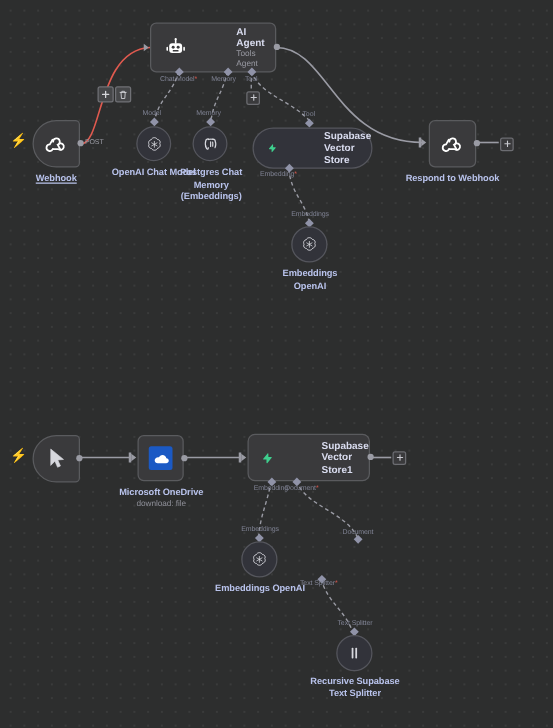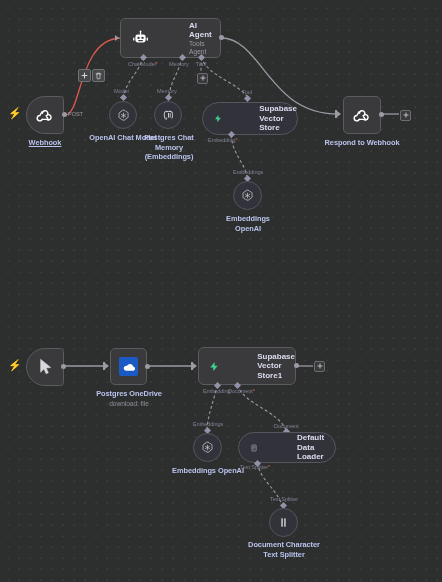--- a/index.html
+++ b/index.html
@@ -238,21 +238,21 @@
   <div class="arrowbar" style="left:103px;top:362px;"></div>
   <div class="arrowin" style="left:105px;top:363px;"></div>
   <div class="node rect" style="left:110px;top:348px;width:37px;height:37px;">
     <div class="tile" style="background:#1b59c4;">
       <svg width="14" height="10" viewBox="0 0 24 16">
         <path d="M7.2 14.3h11.4c2.1 0 3.7-1.6 3.7-3.5 0-1.8-1.4-3.3-3.3-3.5-.3-2.6-2.6-4.6-5.3-4.6-2.2 0-4.1 1.3-4.9 3.2-.3-.1-.6-.1-.9-.1C5 5.8 3 7.7 3 10.1c0 2.3 1.9 4.2 4.2 4.2z" fill="#ffffff"></path>
       </svg>
     </div>
   </div>
   <div class="port" style="left:145px;top:364px;"></div>
-  <div class="label" style="left:92px;top:389px;width:74px;">Postgres OneDrive</div>
+  <div class="label" style="left:92px;top:389px;width:74px;">Microsoft OneDrive</div>
   <div class="label sublabel" style="left:92px;top:399px;width:74px;">download: file</div>
 
   <div class="arrowbar" style="left:191px;top:362px;"></div>
   <div class="arrowin" style="left:193px;top:363px;"></div>
   <div class="node rect wide" style="left:198px;top:347px;width:98px;height:38px;border-radius:6px;">
     <svg width="19" height="19" viewBox="0 0 24 24" style="margin-right:6px;">
       <path d="M13.2 2.2 4.1 13.3c-.5.6-.1 1.5.7 1.5h6.1v7.1c0 .9 1.2 1.3 1.7.6l9.1-11.1c.5-.6.1-1.5-.7-1.5h-6.1V2.8c0-.9-1.2-1.3-1.7-.6z" fill="#3ecf8e"></path>
     </svg>
     <div class="nodetitle" style="white-space:pre-line;">Supabase Vector
 Store1</div>
@@ -275,36 +275,29 @@
   <div class="node circ" style="left:193px;top:433px;width:29px;height:29px;">
     <svg width="15" height="15" viewBox="0 0 24 24">
       <path d="M12 3.4c-1.9 0-3.5 1.1-4.2 2.8-1.8.2-3.2 1.7-3.2 3.6 0 .7.2 1.4.6 2-.9 1.5-.6 3.5.8 4.6.6.5 1.4.8 2.2.8.8 1.4 2.3 2.3 3.9 2.3 1.9 0 3.5-1.1 4.2-2.8 1.8-.2 3.2-1.7 3.2-3.6 0-.7-.2-1.4-.6-2 .9-1.5.6-3.5-.8-4.6-.6-.5-1.4-.8-2.2-.8-.8-1.4-2.3-2.3-3.9-2.3z" fill="none" stroke="#d7d8de" stroke-width="1.2"></path>
       <path d="M12 8.2v7.6M8.6 10.1l6.8 3.8M15.4 10.1l-6.8 3.8" stroke="#d7d8de" stroke-width="1" stroke-linecap="round"></path>
     </svg>
   </div>
   <div class="label" style="left:172px;top:466px;width:72px;">Embeddings OpenAI</div>
 
   <div class="conn-label" style="left:274px;top:423px;">Document</div>
   <div class="diamond" style="left:284px;top:429px;"></div>
-  <div class="node pill" style="left:238px;top:432px;width:98px;height:31px;">
-    <svg width="16" height="16" viewBox="0 0 24 24" style="margin-right:6px;">
-      <rect x="5.5" y="3" width="13" height="18" rx="2" fill="none" stroke="#d7d8de" stroke-width="1.4"></rect>
-      <path d="M8.6 8h6.8M8.6 11.5h6.8M8.6 15h4.4" stroke="#d7d8de" stroke-width="1.2" stroke-linecap="round"></path>
-    </svg>
-    <div class="nodetitle">Default Data Loader</div>
-  </div>
   <div class="diamond" style="left:255px;top:461px;"></div>
   <div class="conn-label" style="left:240px;top:464px;">
     <span>Text Splitter</span><span class="req">*</span>
   </div>
 
   <div class="conn-label" style="left:270px;top:496px;">Text Splitter</div>
   <div class="diamond" style="left:281px;top:503px;"></div>
   <div class="node circ" style="left:269px;top:508px;width:29px;height:29px;">
     <svg width="13" height="13" viewBox="0 0 24 24">
       <rect x="8" y="4" width="2.6" height="16" rx="1" fill="#d7d8de"></rect>
       <rect x="13.4" y="4" width="2.6" height="16" rx="1" fill="#d7d8de"></rect>
     </svg>
   </div>
-  <div class="label" style="left:243px;top:540px;width:82px;">Document Character
+  <div class="label" style="left:243px;top:540px;width:82px;">Recursive Supabase
 Text Splitter</div>
 
 </div>
 
 </body></html>

